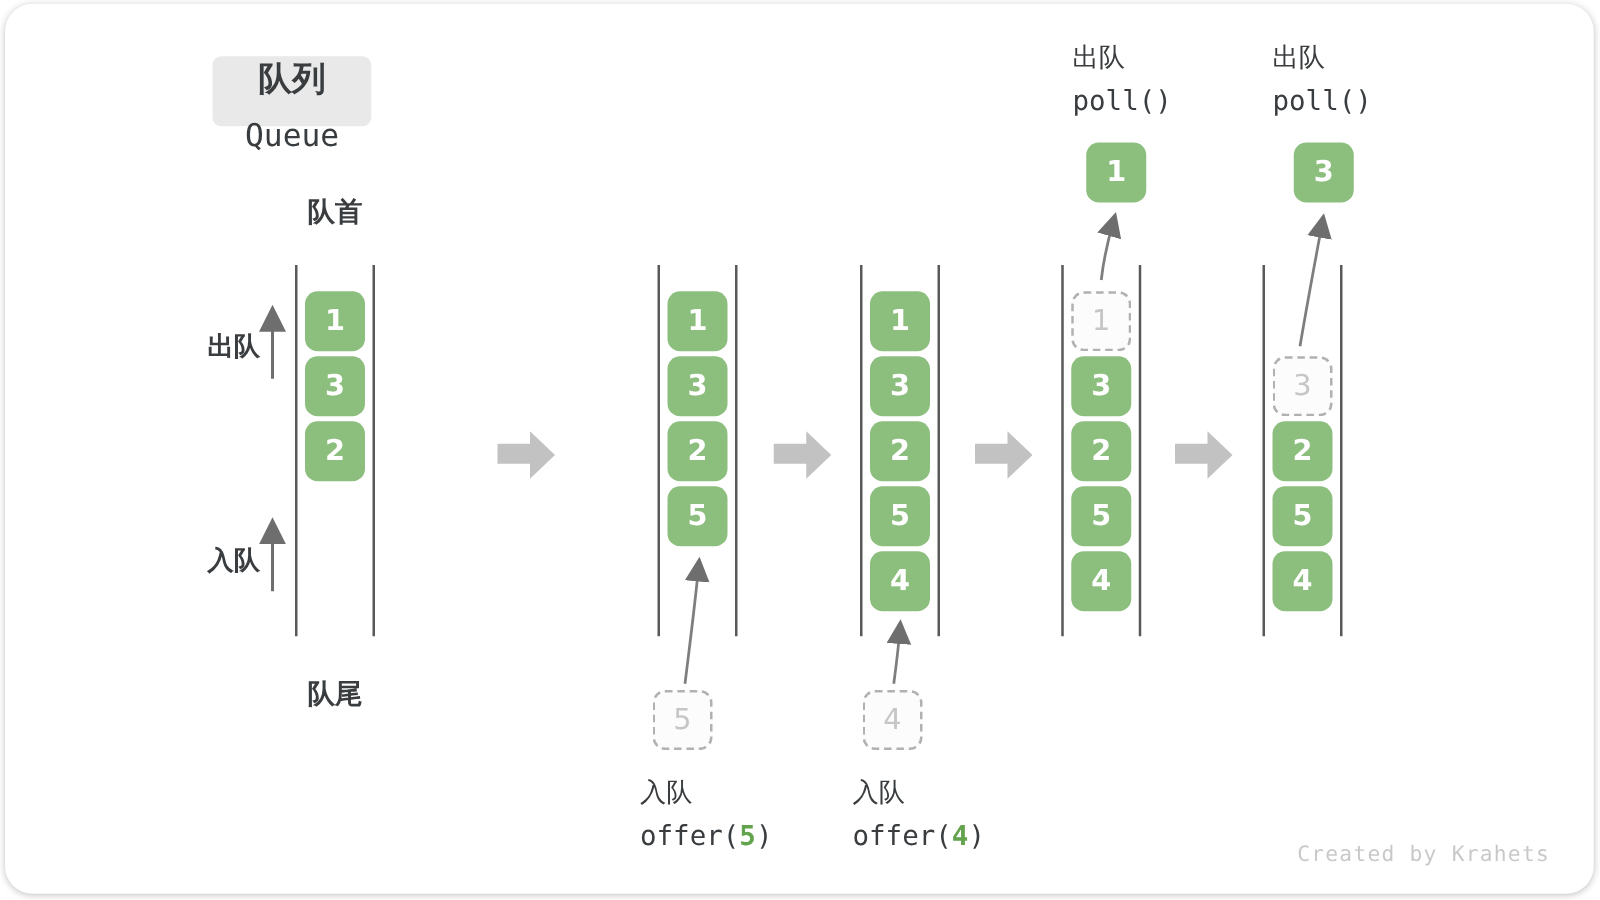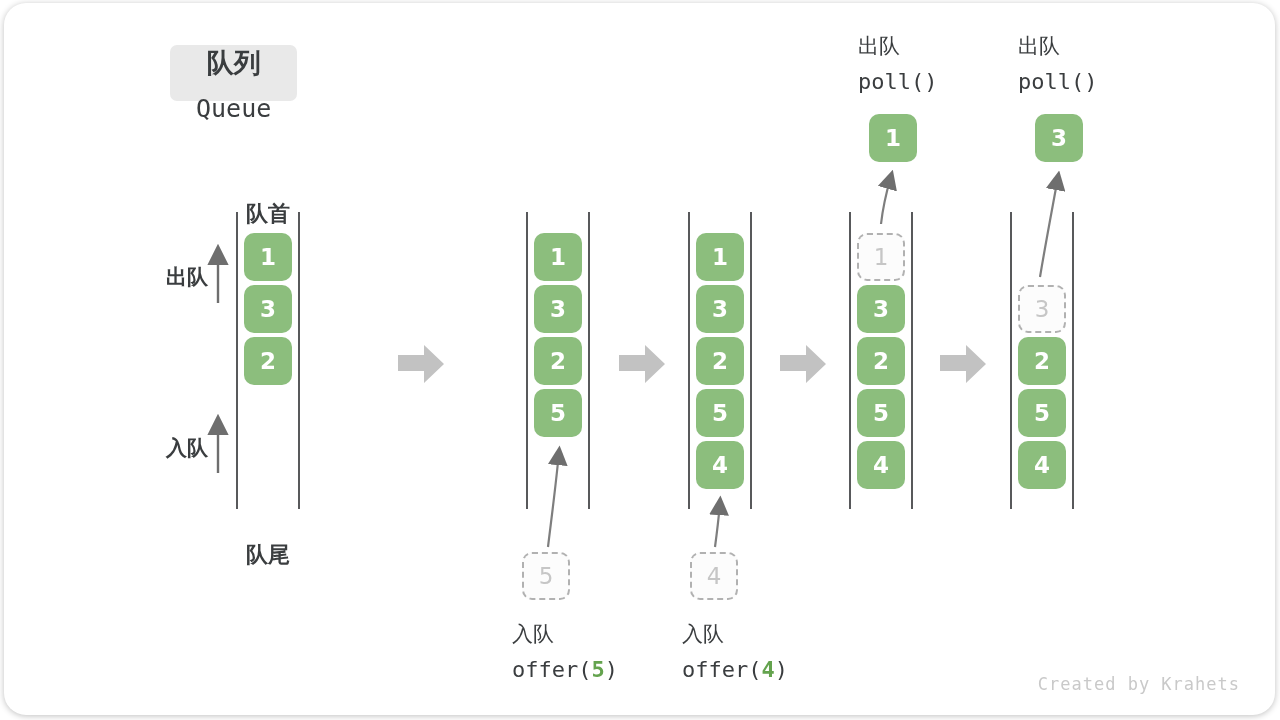--- a/index.html
+++ b/index.html
@@ -52,21 +52,21 @@
 </head>
 <body>
 
 <div class="card"></div>
 
 <div class="title-box">
   <span class="title-zh">队列</span>
   <span class="title-en">Queue</span>
 </div>
 
-<div class="port-label" style="left:198px;top:155px;margin-top:44px;">队首</div>
+<div class="port-label" style="left:198px;top:155px;">队首</div>
 <div class="port-label" style="left:198px;top:540px;">队尾</div>
 
 <div class="side-label" style="left:146px;top:263px;">出队</div>
 <div class="side-label" style="left:146px;top:434px;">入队</div>
 
 <div id="diagram-layer">
     <div class="channel-line" style="left: 236px; top: 212px;"></div>
     <div class="channel-line" style="left: 298px; top: 212px;"></div>
     <div class="cell solid" style="left: 244px; top: 233px;">1</div>
     <div class="cell solid" style="left: 244px; top: 285px;">3</div>

